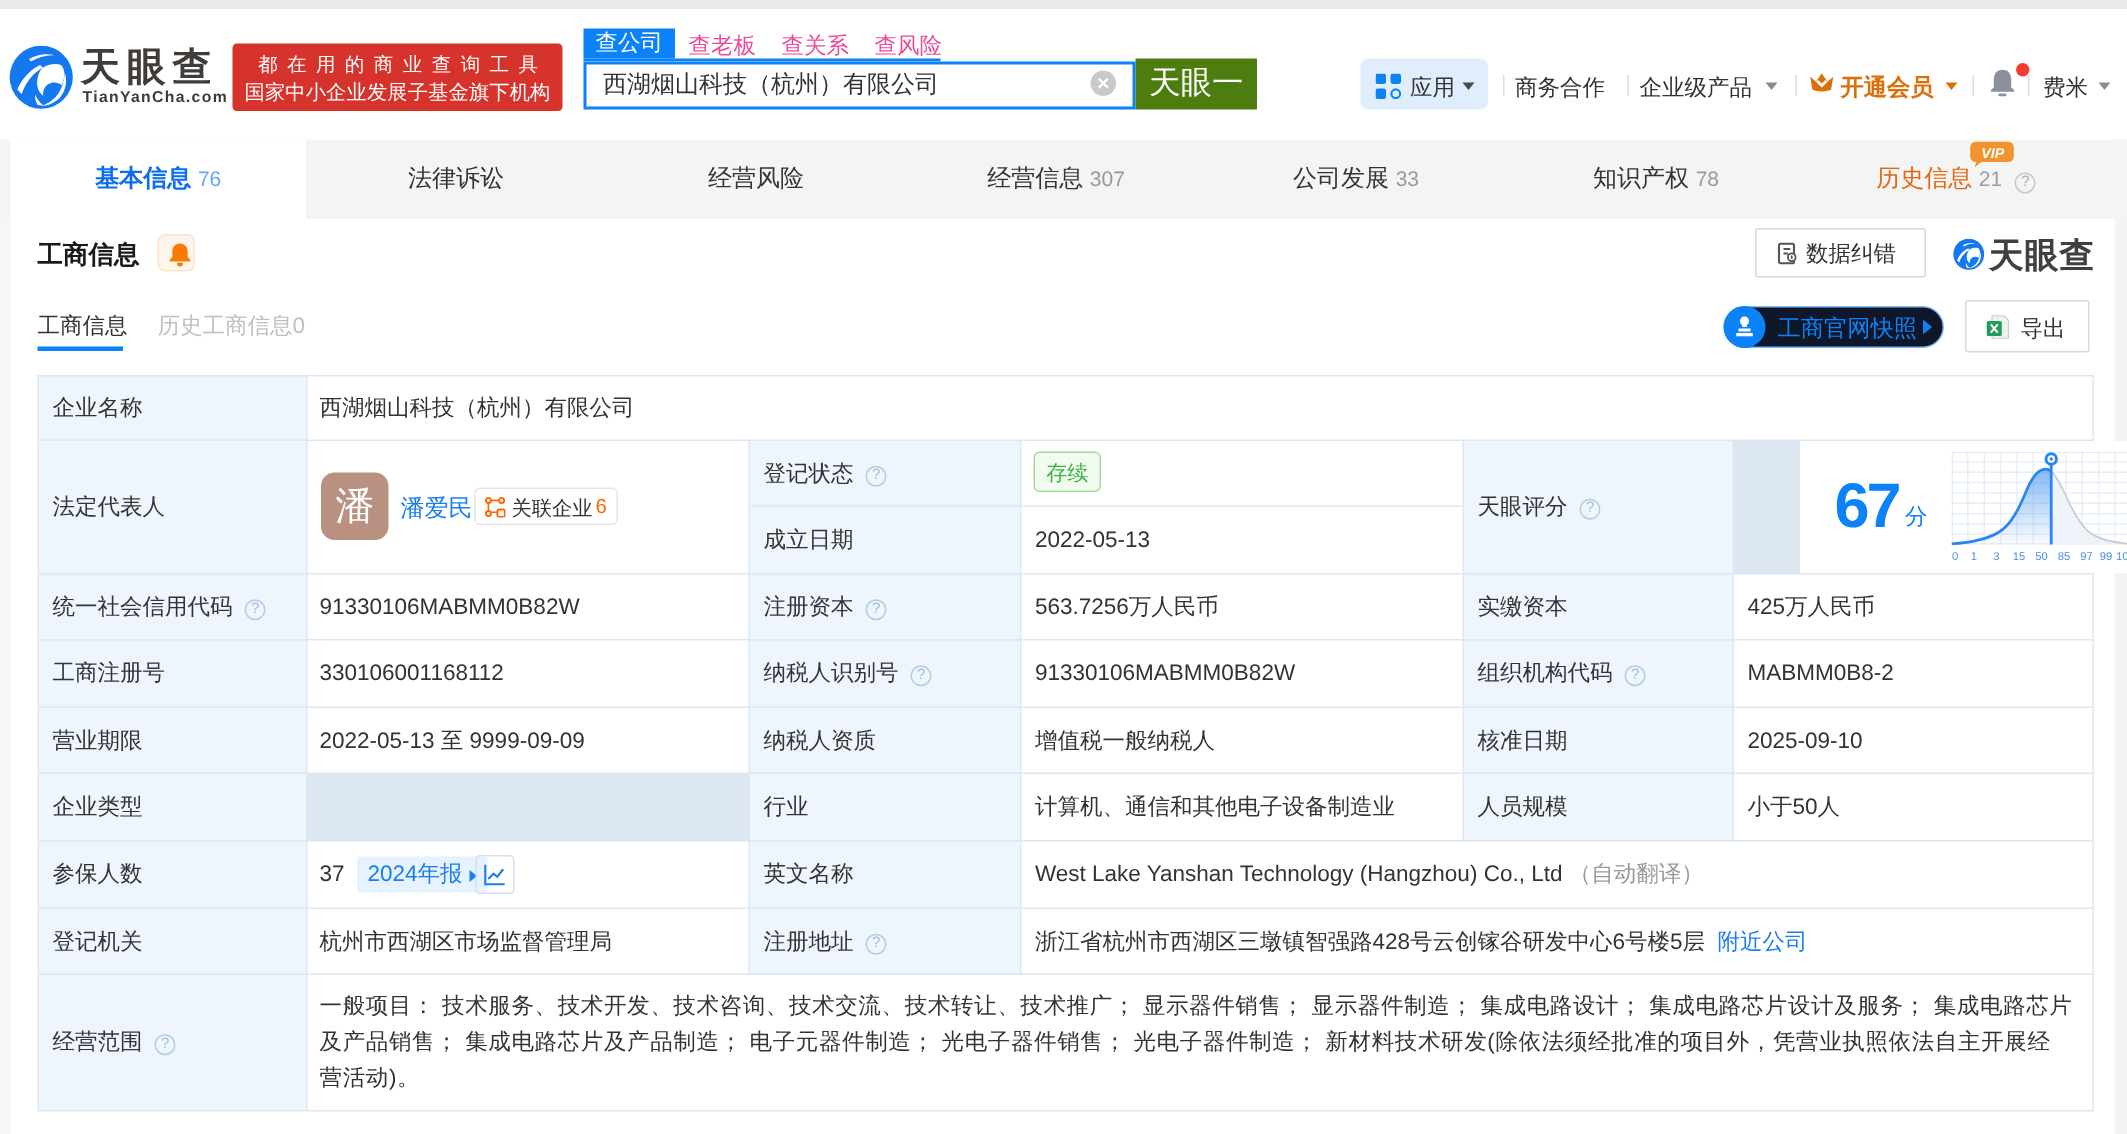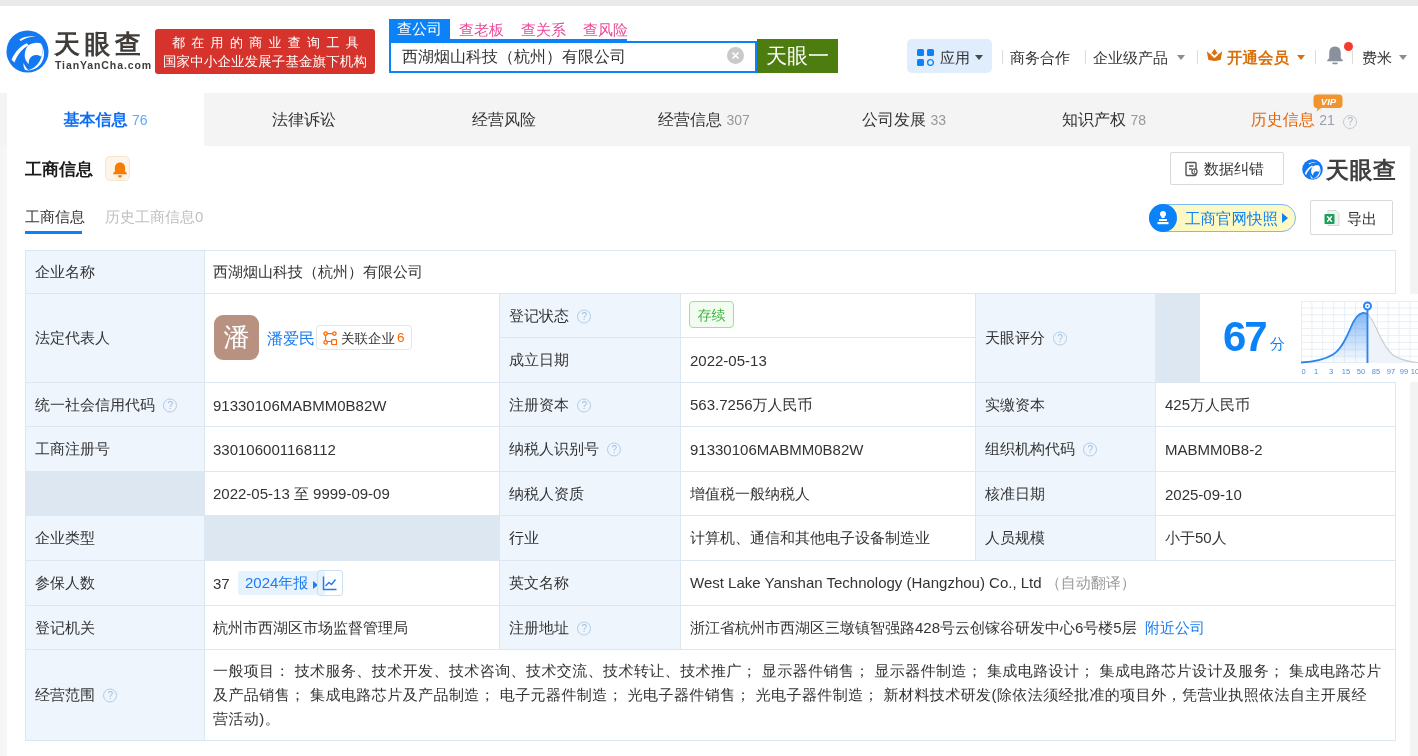--- a/index.html
+++ b/index.html
@@ -39,21 +39,21 @@
 
 #secttl{left:25px;top:158px;font-size:17px;font-weight:bold;color:#1a1a1a;}
 #bellchip{left:105px;top:156px;width:25px;height:25px;background:#fdf4ea;border:1px solid #f9e4cd;border-radius:5px;}
 #fixbtn{left:1170px;top:152px;width:114px;height:33px;border:1px solid #d9d9d9;border-radius:2px;background:#fff;}
 #fixbtn span{font-size:15px;color:#333;}
 #minilogo-cn{left:1326px;top:158px;font-size:23px;line-height:24px;font-weight:bold;color:#404040;letter-spacing:0.5px;}
 
 #subtab1{left:25px;top:208px;font-size:15px;color:#333;}
 #subtab2{left:105px;top:208px;font-size:15px;color:#bfbfbf;}
 #subul{left:25px;top:231px;width:57px;height:2.5px;background:#0c82f8;}
-#snapbtn{left:1149px;top:204px;width:147px;height:28px;border:1px solid #7db8f7;border-radius:14px;background:#fef9c3;}
+#snapbtn{left:1149px;top:204px;width:147px;height:28px;border:1px solid #7db8f7;border-radius:14px;background:#0f172a;}
 #snapbtn .txt{position:absolute;left:35px;top:4px;font-size:15.5px;color:#0c82f8;}
 #exportbtn{left:1310px;top:200px;width:83px;height:35px;border:1px solid #d9d9d9;border-radius:2px;background:#fff;}
 #exportbtn .txt{position:absolute;left:36px;top:9px;font-size:15px;color:#333;}
 
 #tbl{left:25px;top:250px;width:1371px;height:491px;background:#dde7f2;}
 .cell{position:absolute;background:#fff;font-size:15px;color:#333;}
 .lbl{background:#eef5fd;}
 .lbl .in{position:absolute;left:9px;top:50%;transform:translateY(-50%);white-space:nowrap;}
 .val .in{position:absolute;left:9px;top:50%;transform:translateY(-50%);white-space:nowrap;}
 .q{display:inline-block;width:14px;height:14px;border:1px solid #b3cce6;border-radius:50%;color:#9fbedd;font-size:10px;line-height:12px;text-align:center;vertical-align:1px;margin-left:4px;}
@@ -292,20 +292,23 @@
   <div class="cell val" style="left:656px;top:177px;width:294px;height:44px;">
         <span class="in" style="left:9px;">91330106MABMM0B82W</span>
       </div>
   <div class="cell lbl" style="left:951px;top:177px;width:179px;height:44px;">
         <span class="in">组织机构代码 <span class="q">?</span></span>
       </div>
   <div class="cell val" style="left:1131px;top:177px;width:239px;height:44px;">
         <span class="in" style="left:9px;">MABMM0B8-2</span>
       </div>
 
+  <div class="cell lbl" style="left:1px;top:222px;width:178px;height:43px;">
+        <span class="in">营业期限</span>
+      </div>
   <div class="cell val" style="left:180px;top:222px;width:294px;height:43px;">
         <span class="in" style="left:8px;">2022-05-13 至 9999-09-09</span>
       </div>
   <div class="cell lbl" style="left:475px;top:222px;width:180px;height:43px;">
         <span class="in">纳税人资质</span>
       </div>
   <div class="cell val" style="left:656px;top:222px;width:294px;height:43px;">
         <span class="in" style="left:9px;">增值税一般纳税人</span>
       </div>
   <div class="cell lbl" style="left:951px;top:222px;width:179px;height:43px;">

